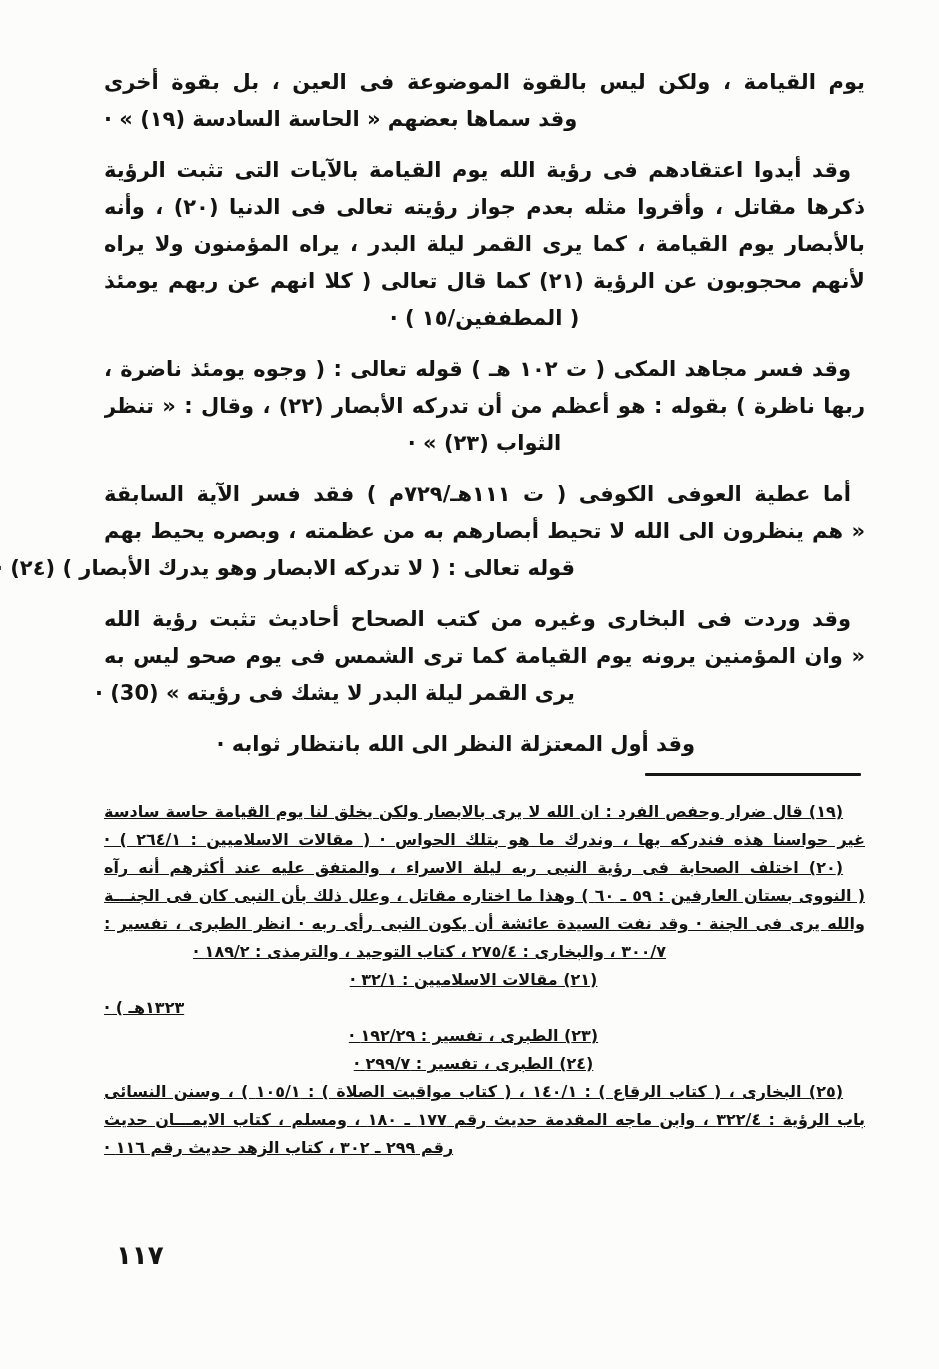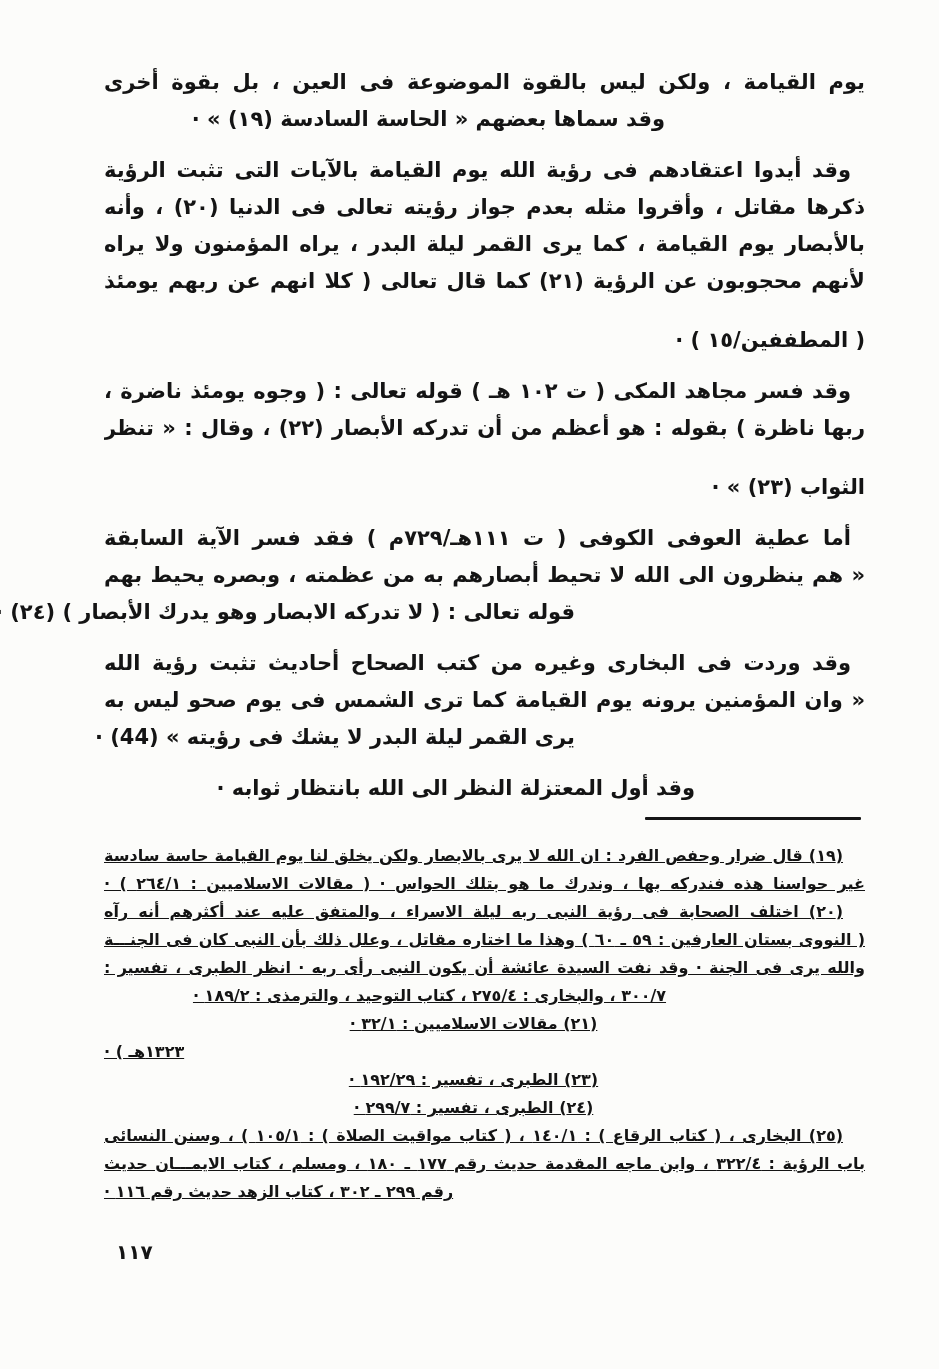--- a/index.html
+++ b/index.html
@@ -31,22 +31,22 @@
   .main .para + .para{margin-top:14px;}
   
   .j{
     white-space:normal !important;
     text-align:justify;
     text-align-last:justify;
     text-justify:inter-word;
     overflow:hidden;
   }
   .first{text-indent:14px;}
-  .left{text-align:right;margin-top:22px;}
-  .cL100{text-align:right;padding-left:0;padding-right:200px;}
+  .left{text-align:center;}
+  .cL100{text-align:left;padding-left:0;padding-right:200px;}
   .cL150{text-align:center;padding-right:290px;}
   .cL85{padding-right:170px;}
   
   .fn-divider{
     margin:10px 4px 22px auto;
     width:216px;height:3px;
     background:#161616;
     border-radius:1px;
   }
   
@@ -61,21 +61,21 @@
   .footnotes .fn + .fn{}
   .fn-first{text-indent:22px;}
   .fnright{text-align:center;padding-right:22px;}
   .fnind165{text-align:left;padding-right:165px;}
   .cL55{text-align:center;padding-right:110px;}
   .cL155{text-align:left;padding-right:300px;}
   
   .pageno{
     position:absolute;
     left:116px;top:1240px;
-    font-size:20px;
+    font-size:26px;
     font-weight:700;
     direction:ltr;
   }
 </style>
 </head>
 <body>
 
 <div class="page">
   <div class="content">
 
@@ -102,21 +102,21 @@
 
       <div class="para">
         <div class="ln j first">أما عطية العوفى الكوفى ( ت ١١١هـ/٧٢٩م ) فقد فسر الآية السابقة بقوله :</div>
         <div class="ln j">« هم ينظرون الى الله لا تحيط أبصارهم به من عظمته ، وبصره يحيط بهم ، فذلك</div>
         <div class="ln cL150">قوله تعالى : ( لا تدركه الابصار وهو يدرك الأبصار ) (٢٤) ·</div>
       </div>
 
       <div class="para">
         <div class="ln j first">وقد وردت فى البخارى وغيره من كتب الصحاح أحاديث تثبت رؤية الله تعالى ،</div>
         <div class="ln j">« وان المؤمنين يرونه يوم القيامة كما ترى الشمس فى يوم صحو ليس به غيم ، وكما</div>
-        <div class="ln cL150">يرى القمر ليلة البدر لا يشك فى رؤيته » (44) ·</div>
+        <div class="ln cL150">يرى القمر ليلة البدر لا يشك فى رؤيته » (30) ·</div>
       </div>
 
       <div class="para">
         <div class="ln cL85">وقد أول المعتزلة النظر الى الله بانتظار ثوابه ·</div>
       </div>
 
     </div>
 
     <div class="fn-divider"></div>
 

